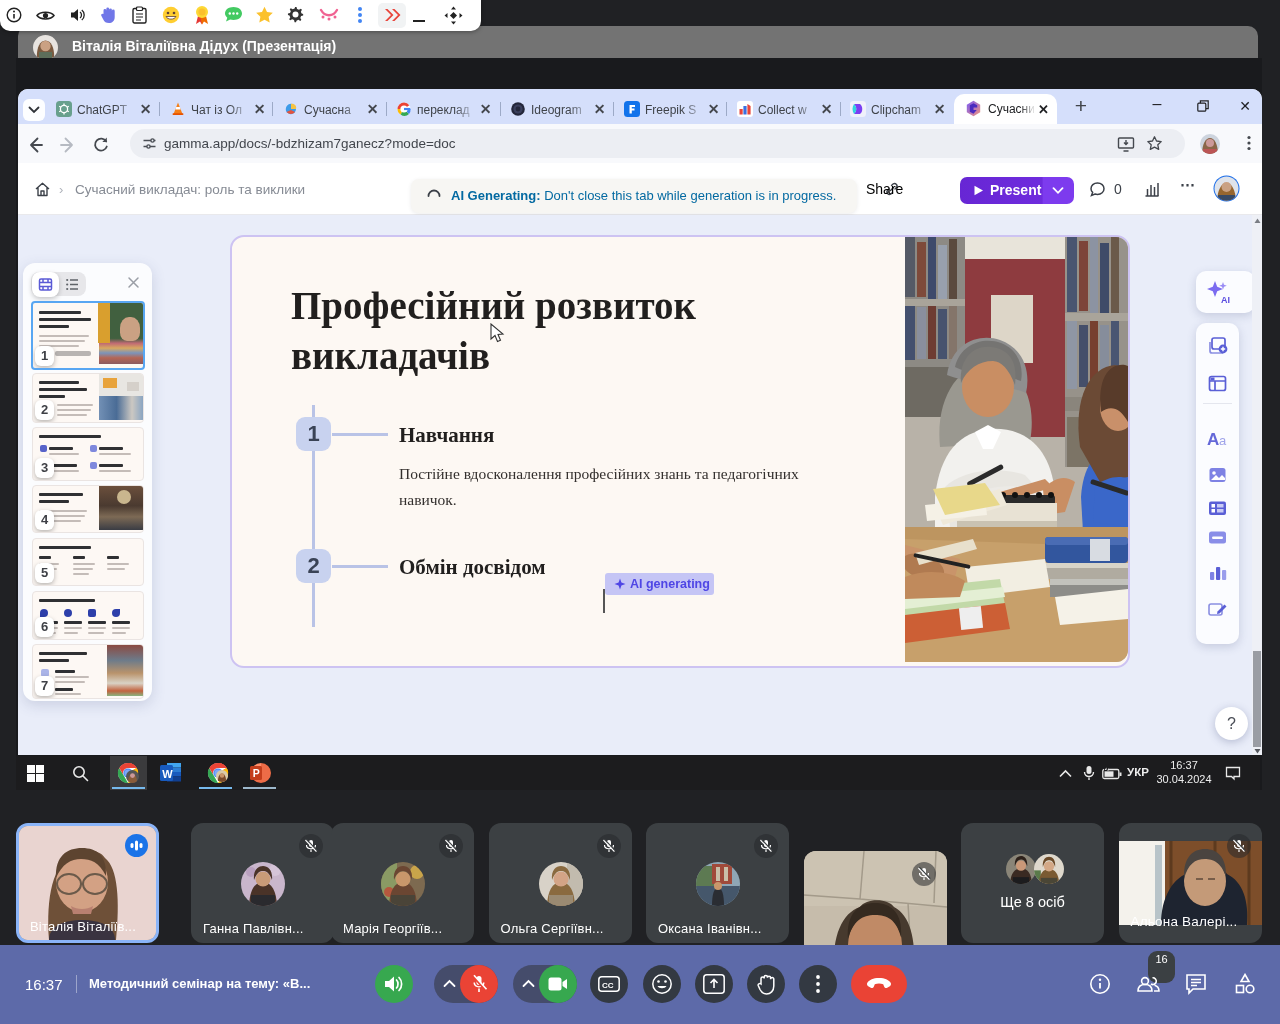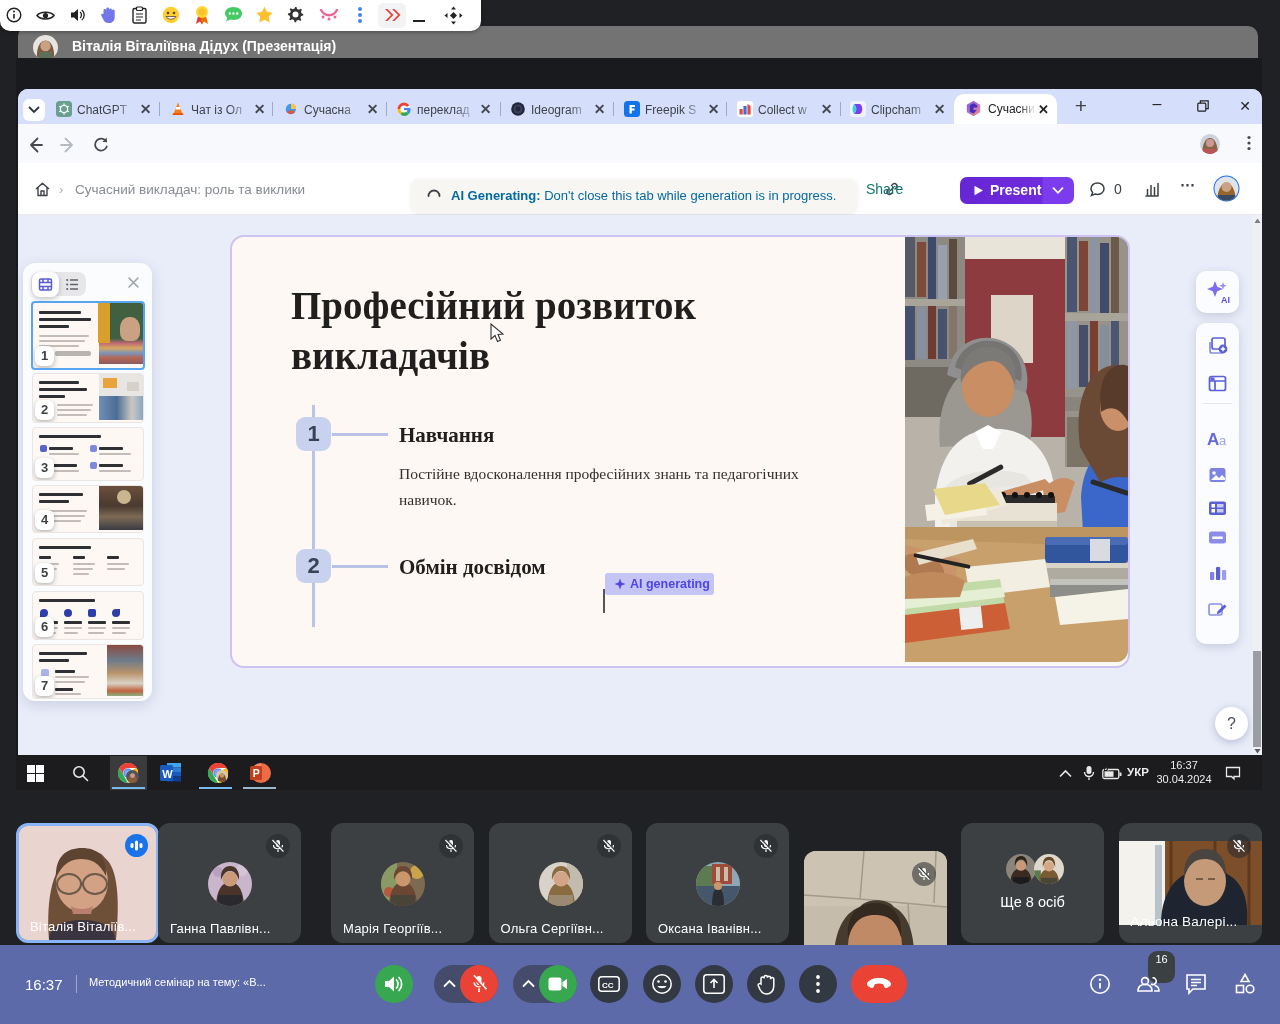--- a/index.html
+++ b/index.html
@@ -185,20 +185,40 @@
 <svg style="position:absolute;left:7px;top:11px" width="20" height="20" viewBox="0 0 20 20">
           <path d="M12.5 3.5 L6 10 L12.5 16.5 M6 10 L17 10" stroke="#45494f" stroke-width="1.8" fill="none" stroke-linecap="round" stroke-linejoin="round"></path>
         </svg>
 <svg style="position:absolute;left:40px;top:11px" width="20" height="20" viewBox="0 0 20 20">
           <path d="M7.5 3.5 L14 10 L7.5 16.5 M14 10 L3 10" stroke="#b6bac2" stroke-width="1.8" fill="none" stroke-linecap="round" stroke-linejoin="round"></path>
         </svg>
 <svg style="position:absolute;left:73px;top:11px" width="20" height="20" viewBox="0 0 20 20">
           <path d="M15.8 11.5 A6 6 0 1 1 15.2 6.5" stroke="#45494f" stroke-width="1.8" fill="none" stroke-linecap="round"></path>
           <path d="M15.8 2.5 L15.8 7 L11.3 7 Z" fill="#45494f"></path>
         </svg>
+<div id="addr">
+ <svg style="position:absolute;left:12px;top:7px" width="15" height="15" viewBox="0 0 15 15">
+            <g stroke="#4a4e55" stroke-width="1.4" fill="none">
+              <path d="M1.5 4.5 L9 4.5 M12 4.5 L13.5 4.5 M1.5 10.5 L5 10.5 M8 10.5 L13.5 10.5"></path>
+              <circle cx="10.5" cy="4.5" r="1.6"></circle>
+              <circle cx="6.5" cy="10.5" r="1.6"></circle>
+            </g>
+          </svg>
+ <div style="position:absolute;left:34px;top:7px;font-size:13.5px;color:#42464d;">gamma.app/docs/-bdzhizam7ganecz?mode=doc</div>
+ <svg style="position:absolute;left:987px;top:6px" width="18" height="18" viewBox="0 0 18 18">
+            <g stroke="#45494f" stroke-width="1.4" fill="none">
+              <rect x="1.5" y="3" width="15" height="10" rx="1"></rect>
+              <path d="M6.5 16 L11.5 16"></path>
+            </g>
+            <path d="M9 5 L9 9 M7 7.5 L9 9.5 L11 7.5" stroke="#45494f" stroke-width="1.4" fill="none"></path>
+          </svg>
+ <svg style="position:absolute;left:1016px;top:6px" width="17" height="17" viewBox="0 0 17 17">
+            <path d="M8.5 1.8 L10.5 6 L15.2 6.6 L11.8 9.8 L12.7 14.4 L8.5 12.2 L4.3 14.4 L5.2 9.8 L1.8 6.6 L6.5 6 Z" fill="none" stroke="#45494f" stroke-width="1.3" stroke-linejoin="round"></path>
+          </svg>
+</div>
 <svg style="position:absolute;left:1182px;top:10px" width="20" height="20" viewBox="0 0 20 20">
           <defs>
             <clipPath id="av2">
               <circle cx="10" cy="10" r="10"></circle>
             </clipPath>
           </defs>
           <g clip-path="url(#av2)">
             <rect width="20" height="20" fill="#cdd4de"></rect>
             <path d="M2 21 C2 11 5 4 10 4 C15 4 18 11 18 21 Z" fill="#8a6648"></path>
             <circle cx="10" cy="9" r="4" fill="#c99"></circle>
@@ -221,21 +241,21 @@
 <div style="position:absolute;left:57px;top:19px;color:#868b94;font-size:13.5px;">Сучасний викладач: роль та виклики</div>
 <div style="position:absolute;left:393px;top:16px;width:446px;height:34px;background:#f7f6f3;border-radius:8px;box-shadow:0 1px 4px rgba(0,0,0,.08);">
  <svg style="position:absolute;left:15px;top:9px" width="16" height="16" viewBox="0 0 16 16">
             <path d="M2.5 8 A 5.5 5.5 0 0 1 13.5 8" stroke="#3c4149" stroke-width="1.8" fill="none" stroke-linecap="round"></path>
           </svg>
  <div style="position:absolute;left:40px;top:9px;font-size:13px;color:#0369a1;"><b>AI Generating:</b> Don't close this tab while generation is in progress.</div>
 </div>
 <svg style="position:absolute;left:866px;top:18px" width="16" height="16" viewBox="0 0 16 16">
           <path d="M6.5 9.5 L9.5 6.5 M5 8 L3.5 9.5 A 2.5 2.5 0 0 0 7 13 L8.5 11.5 M11 8 L12.5 6.5 A 2.5 2.5 0 0 0 9 3 L7.5 4.5" stroke="#3c4149" stroke-width="1.4" fill="none" stroke-linecap="round"></path>
         </svg>
-<div style="position:absolute;left:848px;top:18px;font-size:14px;color:#0f766e;">Share</div>
+<div style="position:absolute;left:848px;top:18px;font-size:14px;color:#000000;">Share</div>
 <div style="position:absolute;left:942px;top:14px;width:114px;height:27px;border-radius:7px;background:linear-gradient(90deg,#6726d4 0%,#6e2cdd 72%,#7d3bee 73%,#7d3bee 100%);">
  <svg style="position:absolute;left:13px;top:8px" width="11" height="11" viewBox="0 0 11 11">
             <path d="M1.5 0.8 L10 5.5 L1.5 10.2 Z" fill="#fff"></path>
           </svg>
  <div style="position:absolute;left:30px;top:5px;color:#fff;font-size:14px;font-weight:bold;">Present</div>
  <svg style="position:absolute;left:92px;top:10px" width="12" height="8" viewBox="0 0 12 8">
             <path d="M1.5 1.2 L6 5.8 L10.5 1.2" stroke="#fff" stroke-width="1.8" fill="none" stroke-linecap="round"></path>
           </svg>
 </div>
 <svg style="position:absolute;left:1071px;top:18px" width="17" height="17" viewBox="0 0 17 17">
@@ -498,21 +518,21 @@
   <path d="M0 378 L100 366 L105 392 L0 406 Z" fill="#cc5f35"></path>
   <rect x="55" y="370" width="22" height="22" transform="rotate(-6 66 381)" fill="#eee"></rect>
   <path d="M0 308 L55 322 L50 340 L0 330 Z" fill="#c9946a"></path>
   <ellipse cx="18" cy="330" rx="22" ry="12" transform="rotate(20 18 330)" fill="#b07a50"></ellipse>
   <path d="M10 316 L68 302 L72 312 L14 328 Z" fill="#e8e0cc"></path>
   <rect x="8" y="322" width="58" height="4" rx="2" transform="rotate(12 37 324)" fill="#222"></rect>
   <path d="M0 340 C20 332 45 334 60 344 L55 360 L0 362 Z" fill="#c08a5c"></path>
  </g>
 </svg></div>
 </div>
-<div class="rtool" style="left:1178px;top:56px;width:43px;height:42px;">
+<div class="rtool" style="left:1178px;top:56px;width:43px;height:42px;padding-left:16px;">
 <svg style="position:absolute;left:9px;top:8px" width="26" height="26" viewBox="0 0 26 26">
             <path d="M10 2 L12.2 7.8 L18 10 L12.2 12.2 L10 18 L7.8 12.2 L2 10 L7.8 7.8 Z" fill="#7b6cf0"></path>
             <path d="M18 3 L19 5.8 L21.8 6.8 L19 7.8 L18 10.6 L17 7.8 L14.2 6.8 L17 5.8 Z" fill="#9a8df5"></path>
             <text x="16" y="24" font-size="9" font-weight="bold" fill="#5b4ee0" font-family="Liberation Sans">AI</text>
           </svg>
 </div>
 <div class="rtool" style="left:1178px;top:108px;width:43px;height:321px;">
 <div style="position:absolute;left:7px;top:80px;width:29px;height:1px;background:#e4e6ee;"></div>
 <svg style="position:absolute;left:11px;top:12px" width="21" height="21" viewBox="0 0 21 21">
             <g fill="none" stroke="#5a5fd6" stroke-width="1.7">
@@ -754,21 +774,21 @@
 <div style="position:absolute;right:8px;top:8px;width:23px;height:23px;border-radius:50%;background:#1a73e8;">
 <svg style="position:absolute;left:5px;top:6px" width="13" height="11" viewBox="0 0 13 11">
           <g fill="#fff">
             <rect x="0.5" y="3" width="3" height="5" rx="1.5"></rect>
             <rect x="5" y="0.5" width="3" height="10" rx="1.5"></rect>
             <rect x="9.5" y="3" width="3" height="5" rx="1.5"></rect>
           </g>
         </svg>
 </div>
 <div class="tname" style="left:11px;bottom:6px;">Віталія Віталіїв...</div></div>
-<div class="tile" style="left:158px;">
+<div class="tile" style="left:191px;">
       <svg class="abs" style="left:50px;top:39px" width="44" height="44" viewBox="0 0 44 44">
         <defs>
           <clipPath id="c50">
             <circle cx="22" cy="22" r="22"></circle>
           </clipPath>
         </defs>
         <g clip-path="url(#c50)">
           <rect width="44" height="44" fill="#c9b6cc"></rect>
           <circle cx="10" cy="10" r="5" fill="#b9a0bf"></circle>
           <circle cx="34" cy="8" r="6" fill="#d5c4d8"></circle>
@@ -960,21 +980,21 @@
           </g>
           <path d="M2.5 2 L13.5 13.5" stroke="#fff" stroke-width="1.4"></path>
           <path d="M3.3 1.2 L14.3 12.7" stroke="#3c4043" stroke-width="1.2"></path>
         </svg>
       </div>
 <div class="tname" style="left:12px;bottom:14px;font-size:13.5px;">Альона Валері...</div>
     </div>
 <div id="bbar" class="abs">
 <div style="position:absolute;left:25px;top:31px;color:#fff;font-size:15px;">16:37</div>
 <div style="position:absolute;left:76px;top:30px;width:1px;height:18px;background:rgba(255,255,255,.4);"></div>
-<div style="position:absolute;left:89px;top:31px;color:#fff;font-size:11px;">Методичний семінар на тему: «В...</div>
+<div style="position:absolute;left:89px;top:31px;color:#fff;font-size:13px;font-weight:bold;">Методичний семінар на тему: «В...</div>
 <div class="cbtn" style="left:375px;background:#37a84f;">
  <svg style="position:absolute;left:9px;top:10px" width="20" height="18" viewBox="0 0 20 18">
           <path d="M1 6 L5 6 L10 1.5 L10 16.5 L5 12 L1 12 Z" fill="#fff"></path>
           <path d="M12.5 5 C14.5 7 14.5 11 12.5 13 M15 2.5 C18.5 6 18.5 12 15 15.5" stroke="#fff" stroke-width="1.7" fill="none" stroke-linecap="round"></path>
         </svg>
 </div>
 <div class="cpill" style="left:434px;width:64px;"></div>
 <svg style="position:absolute;left:443px;top:34px" width="13" height="9" viewBox="0 0 13 9">
         <path d="M1.5 7 L6.5 2 L11.5 7" stroke="#fff" stroke-width="1.8" fill="none" stroke-linecap="round"></path>
       </svg>

